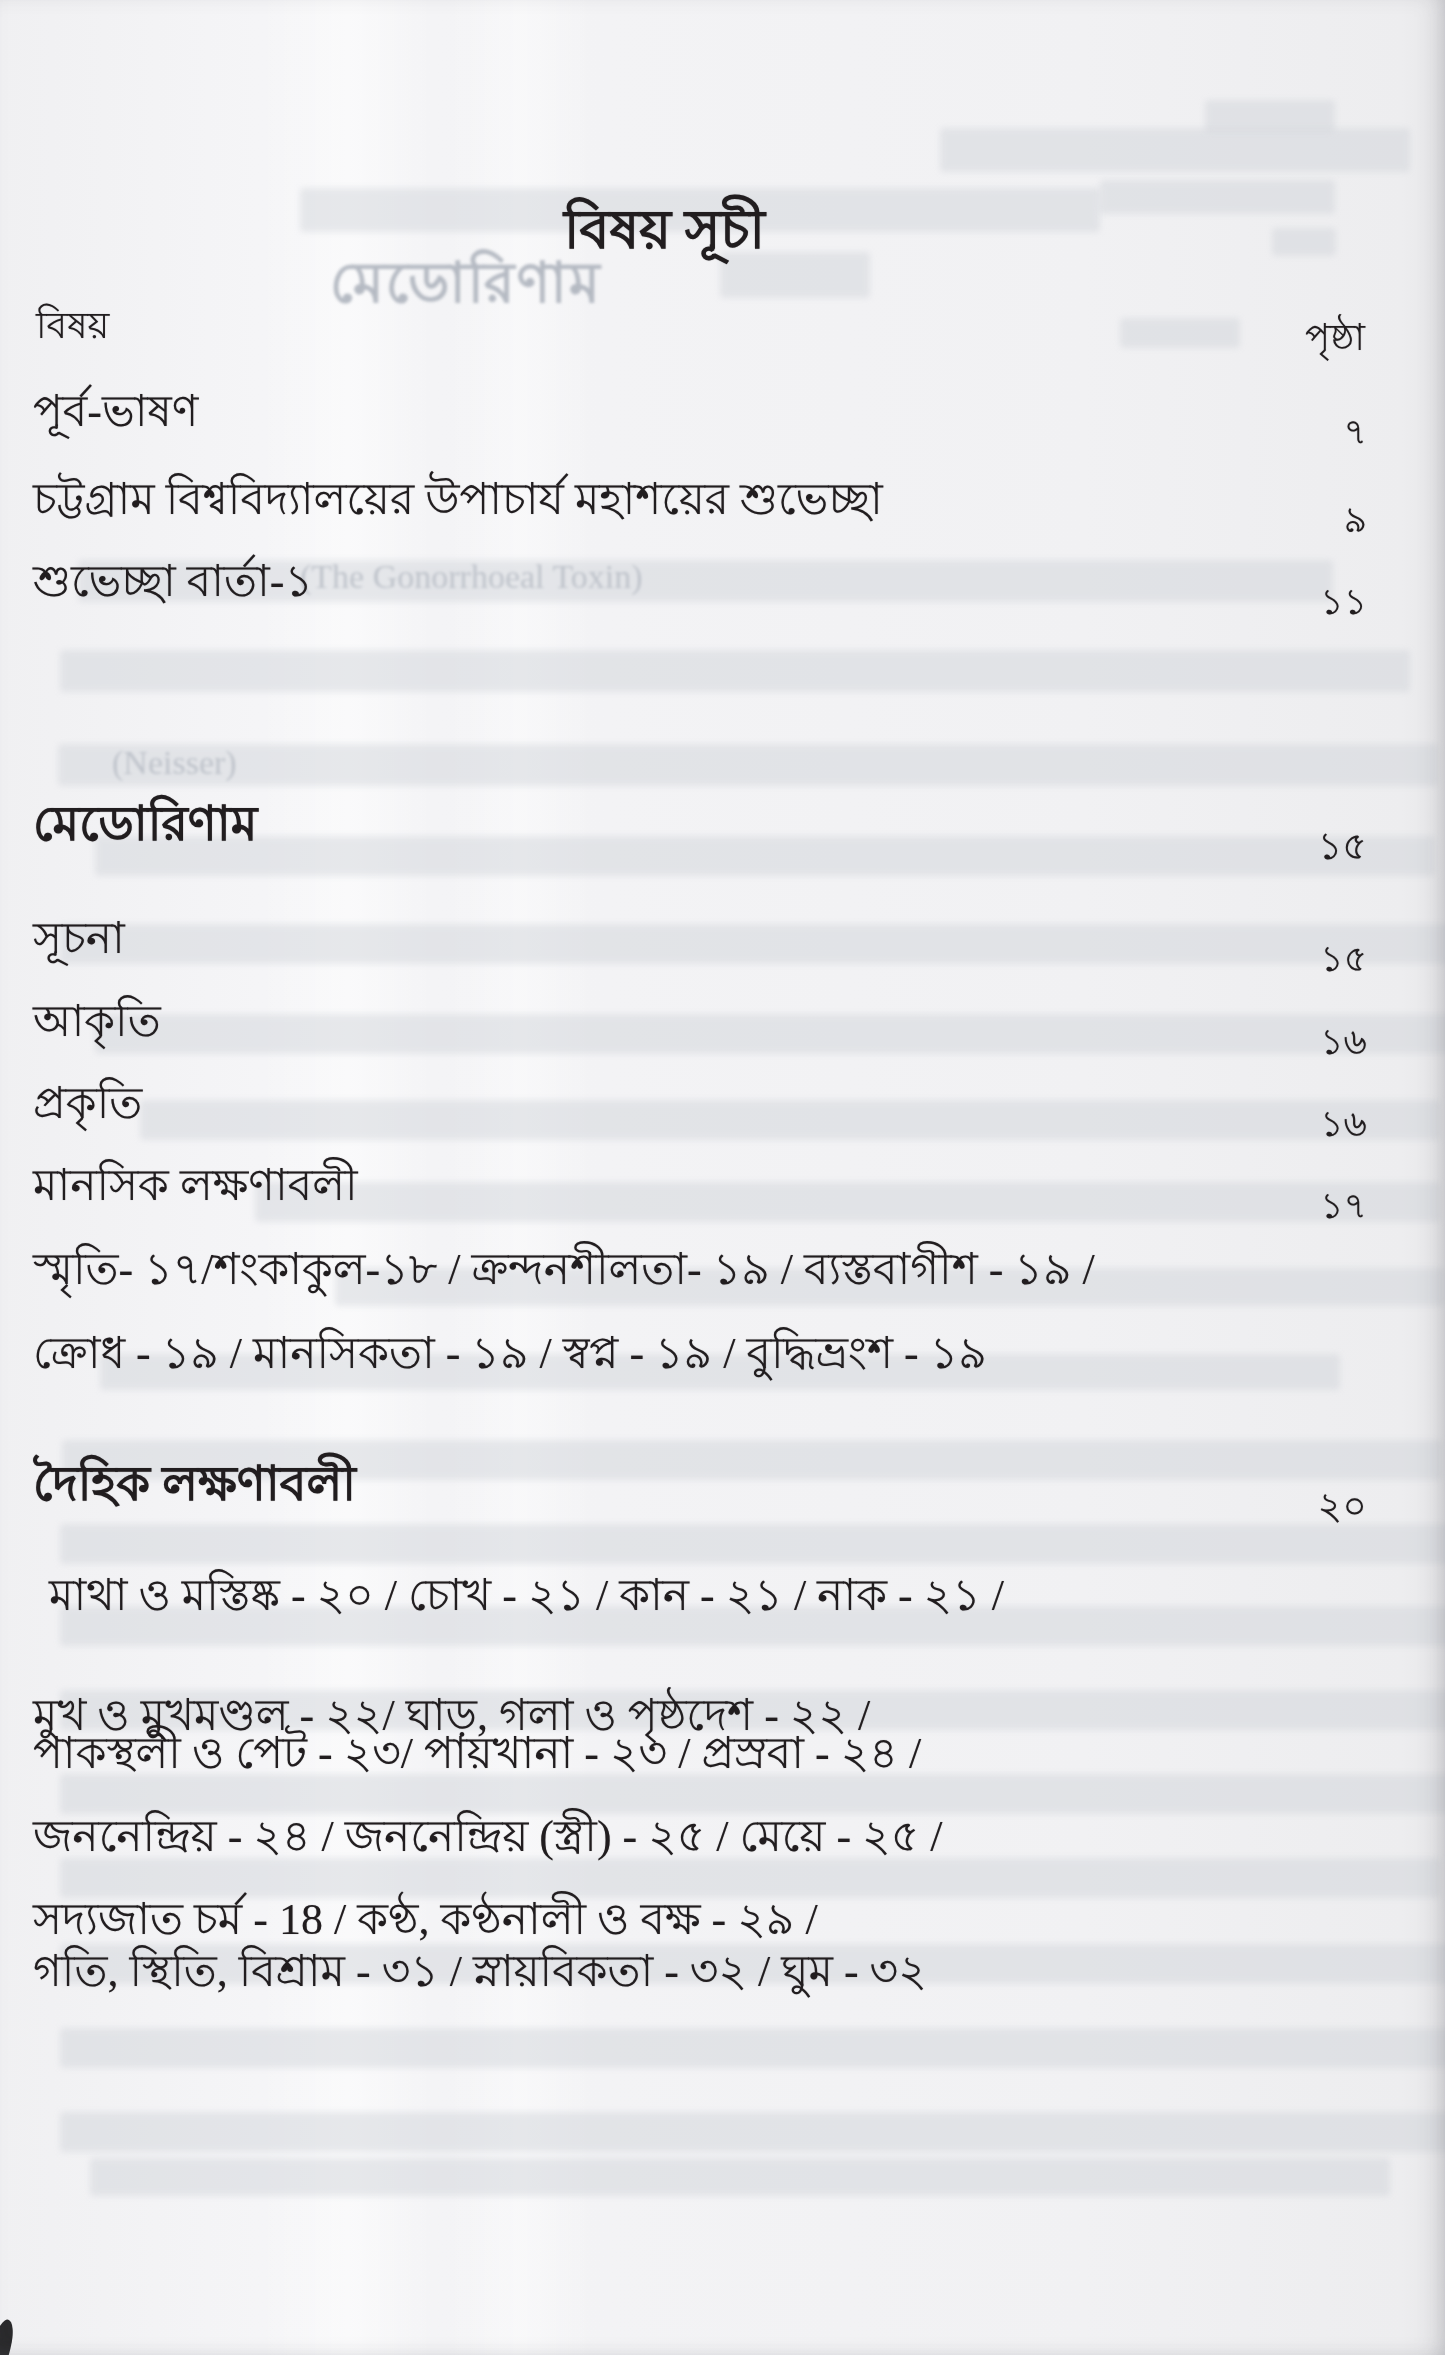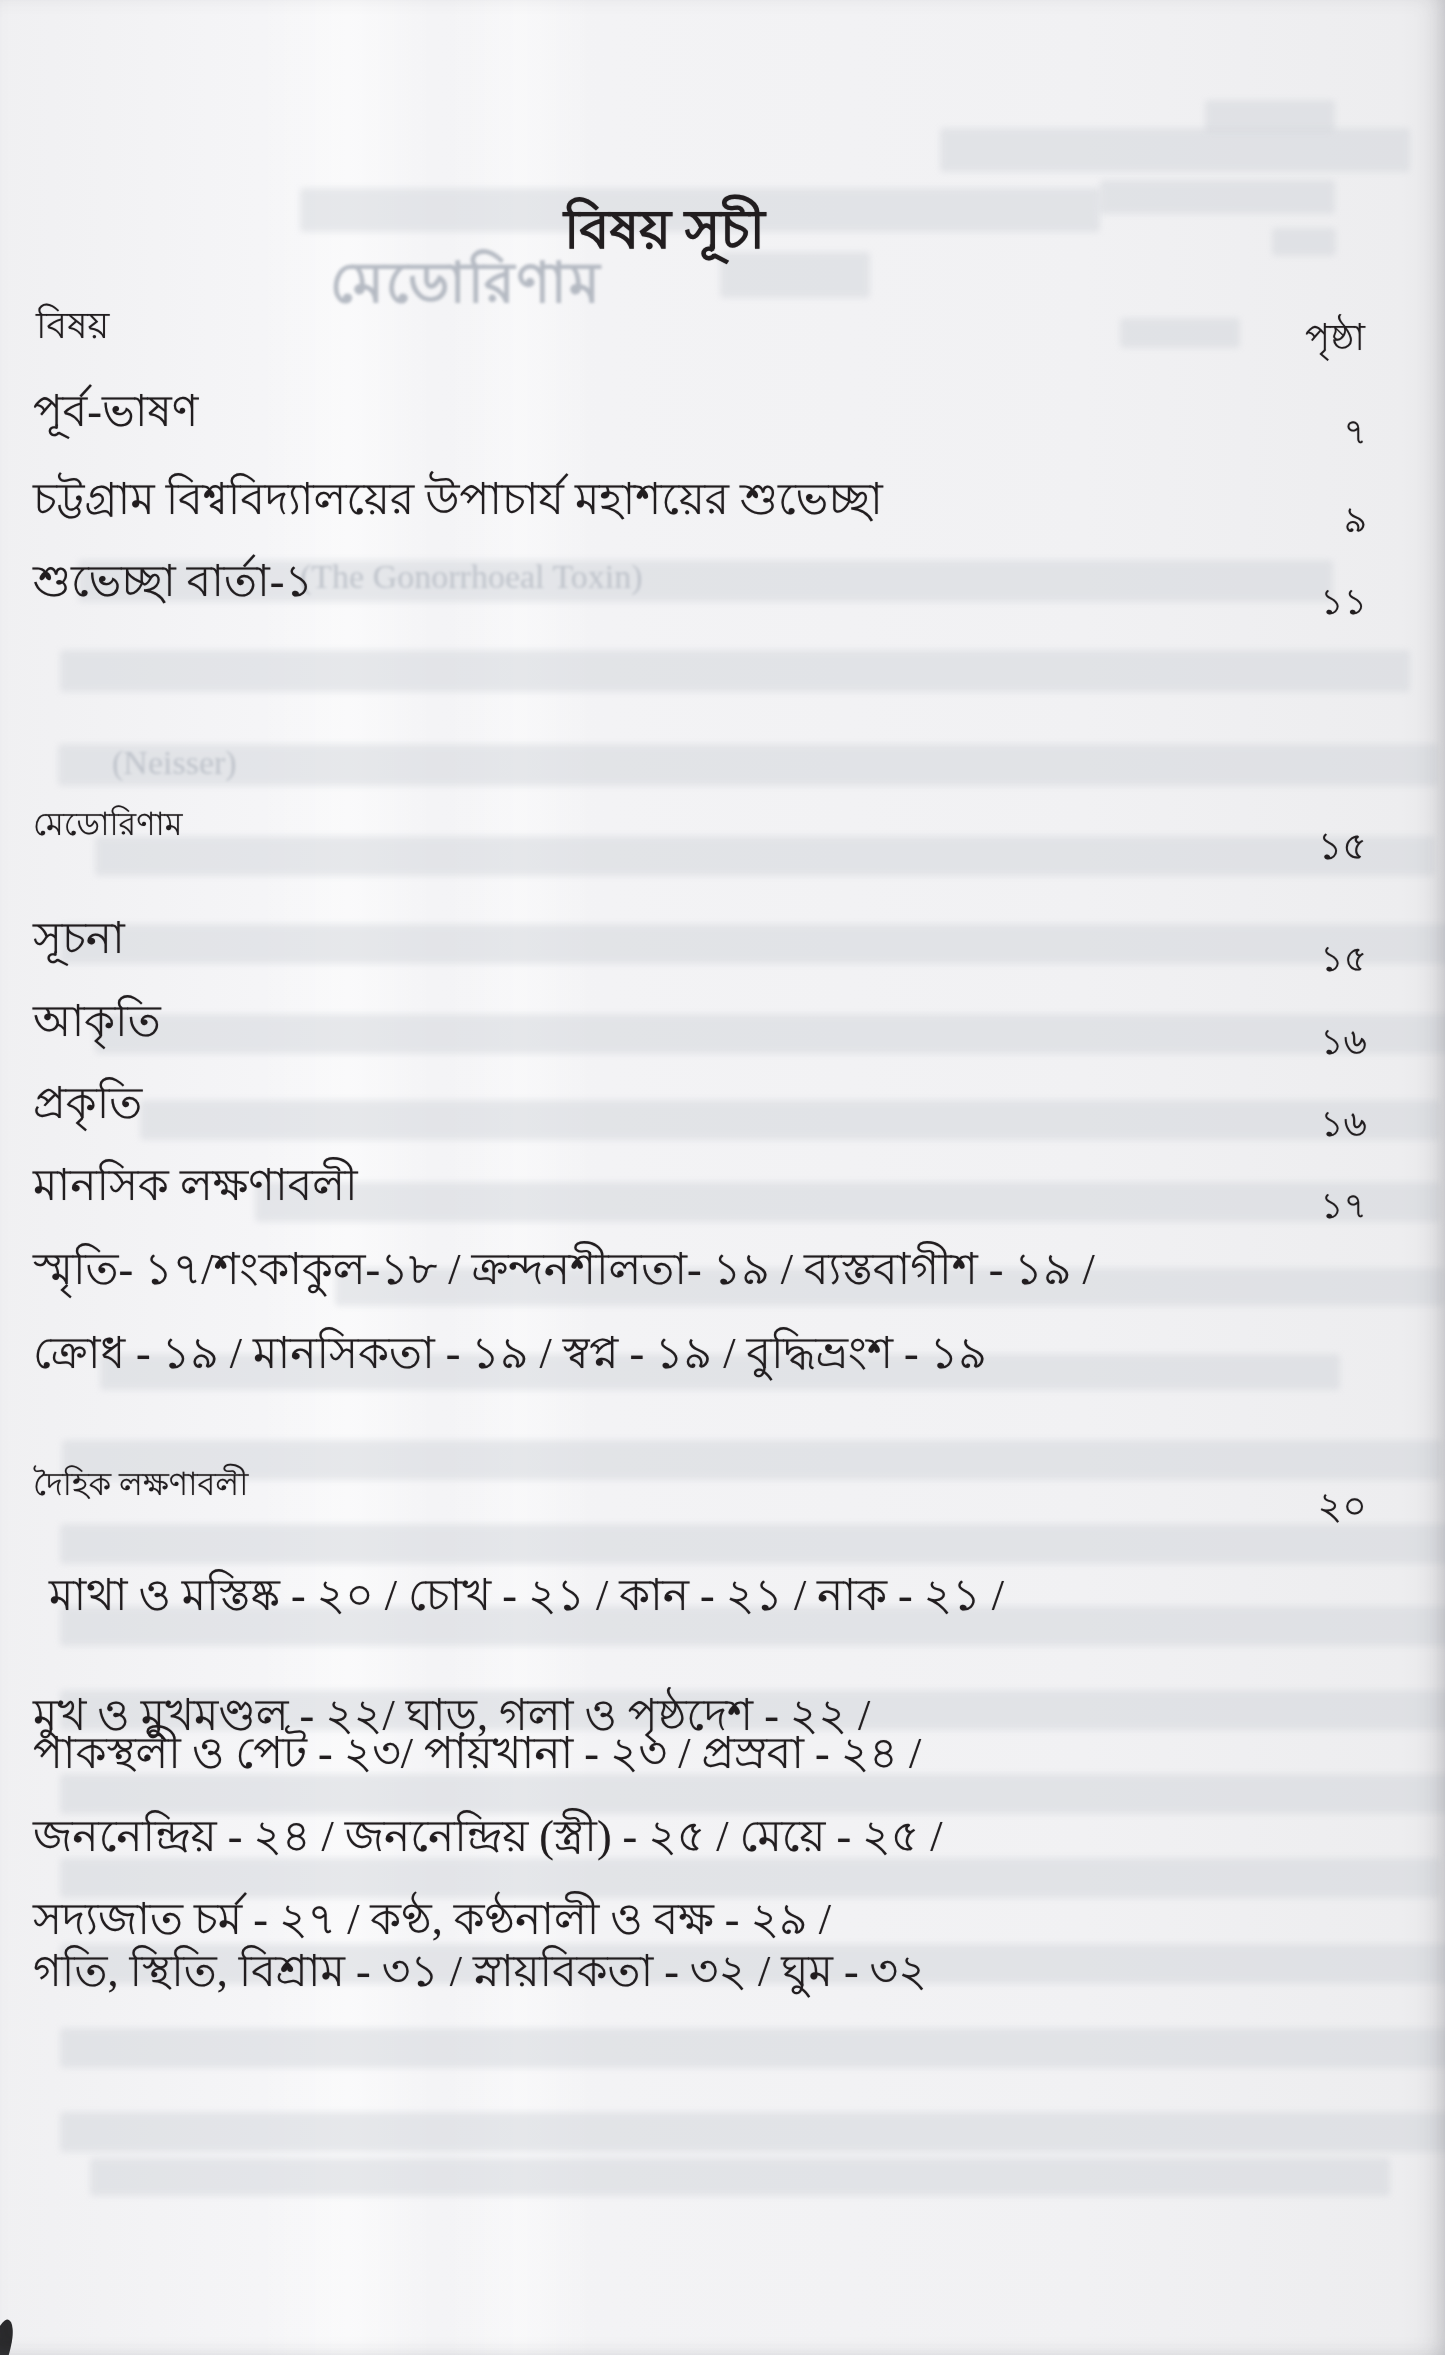--- a/index.html
+++ b/index.html
@@ -46,21 +46,21 @@
   .col-page{
     position:absolute;right:80px;top:308px;
     font-size:37px;text-shadow:0 0 1px rgba(20,16,18,.35);
   }
   .toc{position:absolute;left:33px;right:78px;top:0;bottom:0;}
   .row{position:absolute;left:0;right:0;height:54px;}
   .lbl{
     font-size:44px;line-height:48px;white-space:nowrap;
     text-shadow:0 0 1px rgba(20,16,18,.4);
   }
-  .row.section .lbl{font-weight:400;font-size:32px;}
+  .row.section .lbl{font-weight:700;font-size:48px;}
   .num{
     position:absolute;right:0;top:16px;font-size:36px;
     text-shadow:0 0 1px rgba(20,16,18,.4);
   }
   .row.section .num{font-size:38px;}
   
   .corner-smudge{
     position:absolute;left:-6px;bottom:-8px;width:18px;height:44px;
     background:#2a2a2c;border-radius:50% 50% 0 0/60% 60% 0 0;transform:rotate(14deg);
   }
@@ -167,21 +167,21 @@
   </div>
       <div class="row" style="top: 1730px;">
     <span class="lbl">পাকস্থলী ও পেট - ২৩/ পায়খানা - ২৩ / প্রস্রবা - ২৪ /</span>
     
   </div>
       <div class="row" style="top: 1813px;">
     <span class="lbl">জননেন্দ্রিয় - ২৪ / জননেন্দ্রিয় (স্ত্রী) - ২৫ / মেয়ে - ২৫ /</span>
     
   </div>
       <div class="row" style="top: 1896px;">
-    <span class="lbl">সদ্যজাত চর্ম - ২৭ / কণ্ঠ, কণ্ঠনালী ও বক্ষ - ২৯ /</span>
+    <span class="lbl">সদ্যজাত চর্ম - 18 / কণ্ঠ, কণ্ঠনালী ও বক্ষ - ২৯ /</span>
     
   </div>
       <div class="row" style="top: 1948px;">
     <span class="lbl">গতি, স্থিতি, বিশ্রাম - ৩১ / স্নায়বিকতা - ৩২ / ঘুম - ৩২</span>
     
   </div>
     </div>
 
   <div class="corner-smudge"></div>
   <div class="edge-shade"></div>

